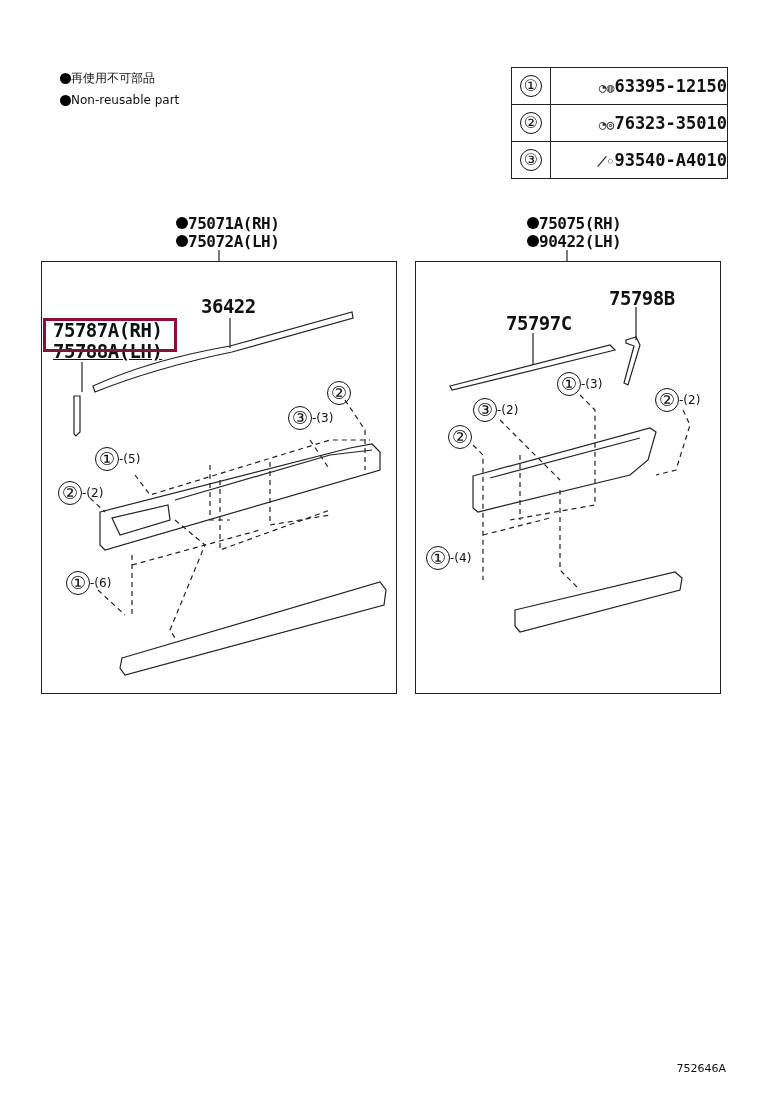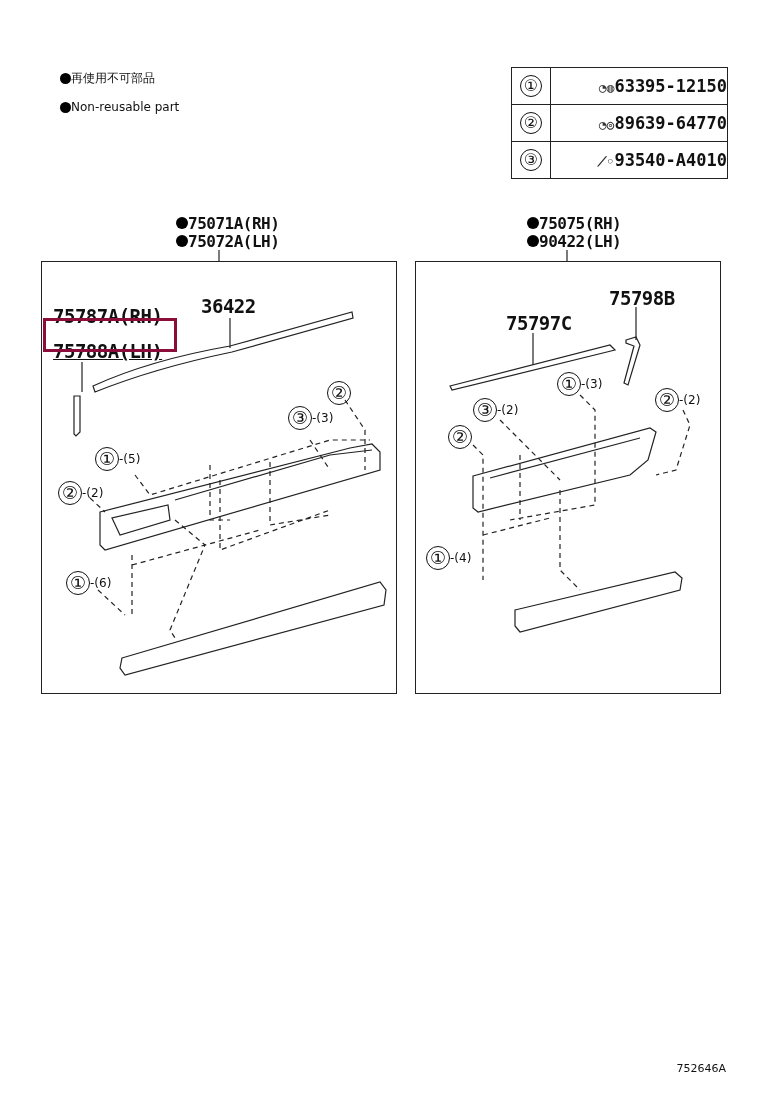--- a/index.html
+++ b/index.html
@@ -23,34 +23,34 @@
   .footer-code { position:absolute; right:34px; top:1062px; font-size:11px; }
   svg { position:absolute; left:0; top:0; }
 </style>
 </head>
 <body>
 
 <div class="legend-line" style="top:70px;">
   <span class="dot"></span>
   <span>再使用不可部品</span>
 </div>
-<div class="legend-line" style="top:100px;">
+<div class="legend-line" style="top:93px;">
   <span class="dot"></span>
   <span>Non-reusable part</span>
 </div>
 
 <table class="parts-table">
   <tbody>
       <tr>
     <td class="num"><span class="circ">①</span></td>
     <td class="pn"><span class="ic">◔◍</span><span>63395-12150</span></td>
   </tr>
   <tr>
     <td class="num"><span class="circ">②</span></td>
-    <td class="pn"><span class="ic">◔◎</span><span>89639-64770</span></td>
+    <td class="pn"><span class="ic">◔◎</span><span>76323-35010</span></td>
   </tr>
   <tr>
     <td class="num"><span class="circ">③</span></td>
     <td class="pn"><span class="ic">⟋◦</span><span>93540-A4010</span></td>
   </tr>
 </tbody>
   </table>
 
 <div class="hdr" style="left:176px; top:215px;">
   <div><span class="dot" style="width:12px;height:12px;"></span><span>75071A(RH)</span></div>
@@ -113,21 +113,21 @@
       <path d="M473 445 L483 455 L483 580"></path>
       <path d="M483 535 L550 518"></path>
       <path d="M683 410 L690 425 L676 470 L656 475"></path>
       <path d="M560 490 L560 570 L580 590"></path>
       <path d="M520 455 L520 520"></path>
     </g>
   </g>
 </svg>
 
 <div class="label" style="left:201px; top:295px;">36422</div>
-<div class="label" style="left:53px; top:305px;">75787A(RH)</div>
+<div class="label" style="left:53px; top:319px;">75787A(RH)</div>
 <div class="label" style="left:53px; top:340px; clip-path:inset(4px 0 0 0);text-decoration:underline;">75788A(LH)</div>
 <div class="highlight"></div>
 
 <div class="callout" style="left:327px; top:381px;">
   <span class="circ">②</span>
   <span></span>
 </div>
 <div class="callout" style="left:288px; top:406px;">
   <span class="circ">③</span>
   <span>-(3)</span>

